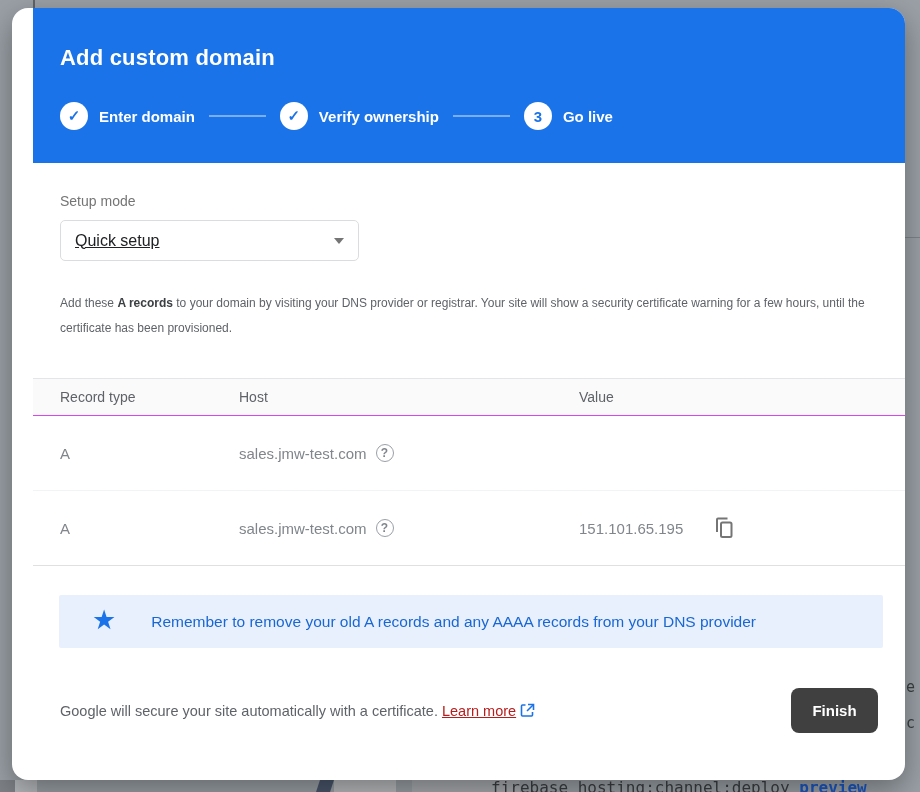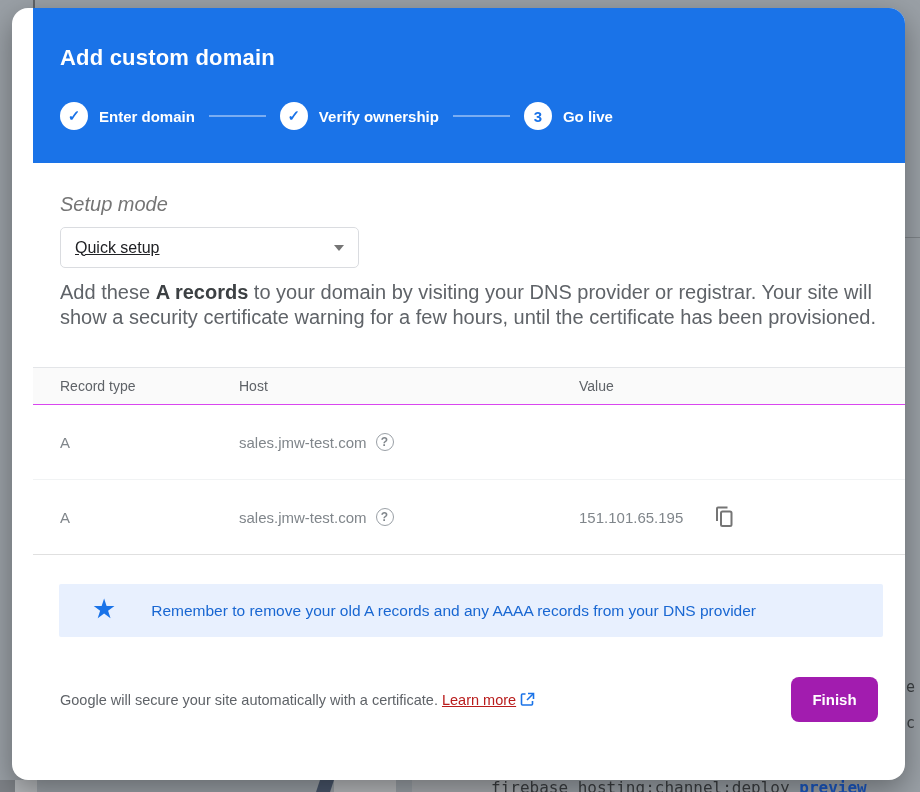--- a/index.html
+++ b/index.html
@@ -48,33 +48,33 @@
   .step-circle {
     width:28px; height:28px; border-radius:50%; background:#fff; color:#1a73e8;
     display:flex; align-items:center; justify-content:center;
     font-size:15px; font-weight:bold; flex:0 0 auto;
   }
   .step-label { margin-left:11px; font-size:15px; font-weight:bold; color:#fff; white-space:nowrap; }
   .step-line { width:57px; height:2px; background:rgba(255,255,255,.42); margin:0 14px; }
 
   
   .dlg-body { padding:0; }
-  .setup-label { margin:30px 27px 0; font-size:20px; color:#757575;font-style:italic; }
+  .setup-label { margin:30px 27px 0; font-size:14px; color:#757575; }
   .select-box {
     margin:11px 27px 0; width:299px; height:41px;
     border:1px solid #dadce0; border-radius:5px; background:#fff;
     display:flex; align-items:center; justify-content:space-between;
     padding:0 14px; cursor:pointer;
   }
   .select-value { font-size:16px; color:#202124;text-decoration:underline; }
   .caret-down {
     width:0; height:0; border-left:5px solid transparent; border-right:5px solid transparent;
     border-top:6px solid #757575;
   }
-  .instructions { margin:12px 27px 0; width:836px; font-size:20px; line-height:25px; color:#5f6368; }
+  .instructions { margin:30px 27px 0; width:836px; font-size:12px; line-height:25px; color:#5f6368; }
   .instructions .bold { font-weight:bold; color:#3c4043; }
 
   
   .dns-table { margin-top:29px; width:100%; font-size:14px; }
   .t-head {
     display:grid; grid-template-columns:206px 340px 1fr; align-items:center;
     height:38px; background:#fafafa; border-top:1px solid #e3e5e8; border-bottom:1px solid #d946ef;
     color:#5f6368;
     margin-top:37px;
   }
@@ -105,21 +105,21 @@
 
   
   .dlg-footer {
     margin:8px 27px; height:109px;
     display:flex; align-items:center; justify-content:space-between;
   }
   .footer-note { font-size:14.5px; color:#5f6368; display:flex; align-items:center; }
   .learn-more { color:#b91c1c; text-decoration:underline; margin-left:4px; cursor:pointer; }
   .ext-icon { margin-left:4px; line-height:0; }
   .finish-btn {
-    width:87px; height:45px; background:#a21caf; color:#fff;
+    width:87px; height:45px; background:#404040; color:#fff;
     border:none; border-radius:8px; font-size:15px; font-weight:bold;
     font-family:"Liberation Sans", sans-serif; cursor:pointer;
   }
 </style>
 </head>
 <body>
 
 <div class="bd-topline"></div>
 <div class="bd-rightline"></div>
 <div class="bd-frag f1">e</div>

